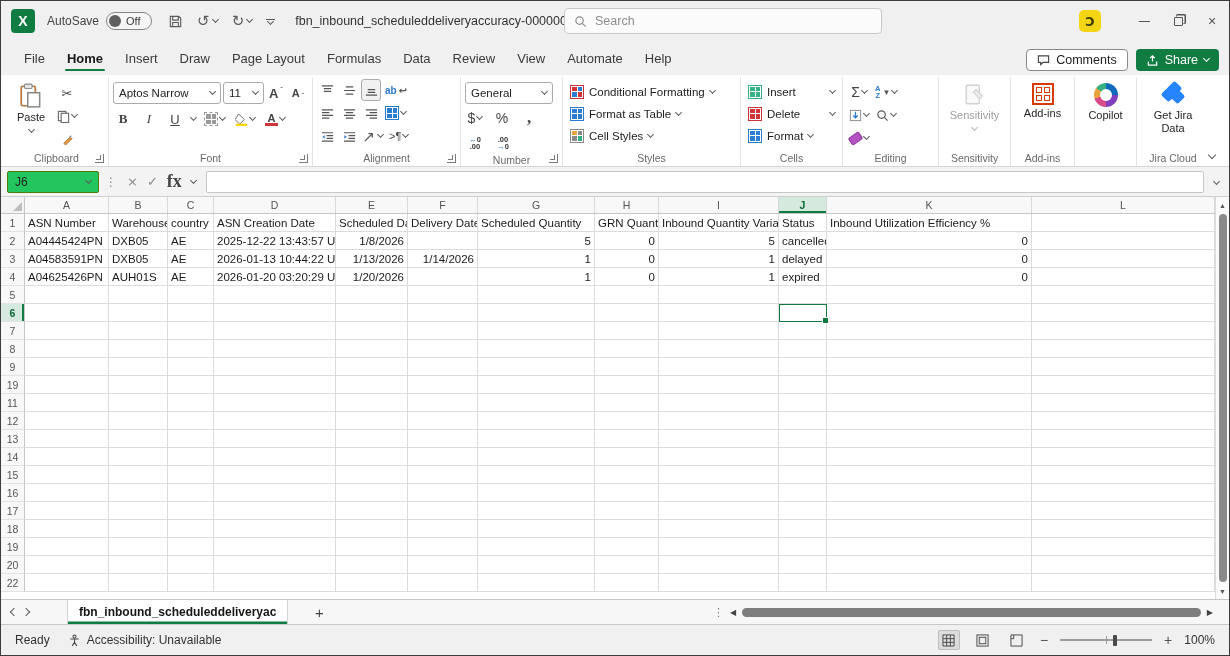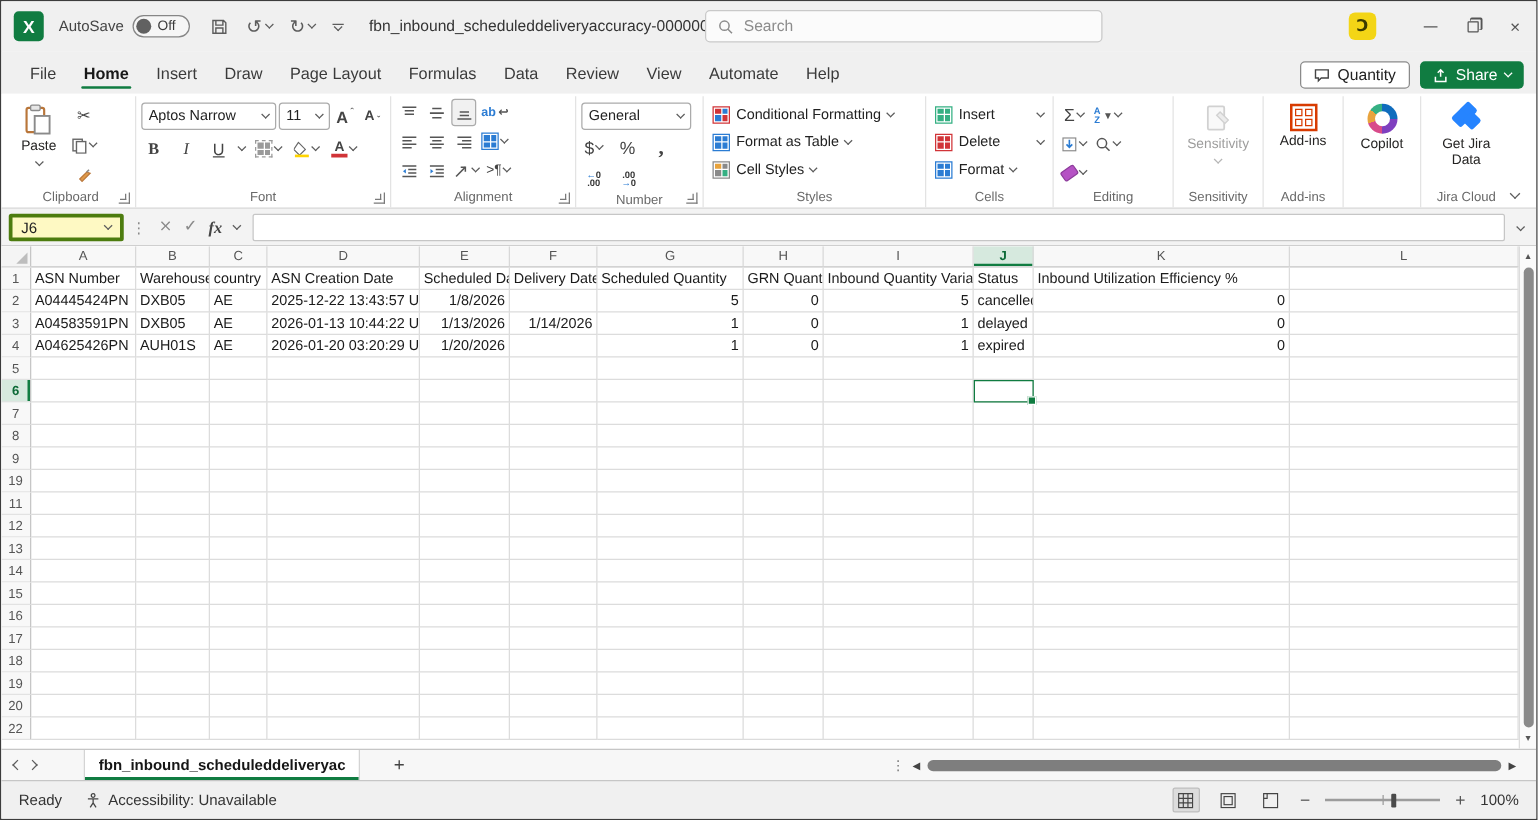--- a/index.html
+++ b/index.html
@@ -78,26 +78,26 @@
   .copilot-ico { width:24px; height:24px; border-radius:50%;
                  background:conic-gradient(#0f6cbd 0 25%, #7f3fbf 25% 50%, #d84b8a 50% 70%, #e8a33d 70% 85%, #35b083 85% 100%); position:relative; }
   .copilot-ico::after { content:""; position:absolute; inset:6px; background:#fff; border-radius:50%; }
   .jira-ico { position:relative; width:24px; height:24px; }
   .jira-ico i { position:absolute; width:11px; height:11px; background:#2684ff; transform:rotate(45deg); border-radius:2px; }
   .eraser { width:13px; height:9px; background:#b552c4; border-radius:2px; transform:rotate(-35deg); border:1px solid #8d3d9b; }
   .collapse-cv { position:absolute; right:14px; bottom:8px; }
   .disabled { opacity:.45; }
   
   .fbar { height:30px; background:#f3f3f3; border-bottom:1px solid #cfcfcf; display:flex; align-items:center; padding:3px 6px; gap:6px; flex:0 0 auto; }
-  .namebox { width:92px; height:22px; background:#fef9c3; border:3px solid #4d7c0f; border-radius:2px;
+  .namebox { width:92px; height:22px; background:#22c55e; border:1px solid #4d7c0f; border-radius:2px;
              display:flex; align-items:center; justify-content:space-between; padding:0 7px; font-size:12px; color:#222; }
   .fdots { color:#8a8a8a; font-size:12px; font-family:"DejaVu Sans",sans-serif; }
   .fbtns { display:flex; align-items:center; gap:9px; color:#8a8a8a; font-size:13px; padding:0 4px;
            font-family:"DejaVu Sans",sans-serif; }
-  .fx { font-family:"Liberation Serif",serif; font-style:italic; font-weight:bold; color:#444; font-size:13px; }
+  .fx { font-family:"Liberation Serif",serif; font-weight:bold; color:#444; font-size:18px; }
   .finput { flex:1; height:22px; background:#fff; border:1px solid #c6c6c6; border-radius:2px; font-size:12px; padding:0 6px;
             display:flex; align-items:center; color:#222; }
   
   .grid-area { flex:1; position:relative; overflow:hidden; background:#fff; display:flex; flex-direction:column; }
   .colhdrs { display:flex; height:17px; flex:0 0 auto; background:#f8f8f8; border-bottom:1px solid #c6c6c6; padding-right:14px; }
   .ch { border-right:1px solid #d8d8d8; font-size:10.5px; color:#555; display:flex; align-items:center; justify-content:center; flex:0 0 auto; }
   .ch.hl { background:#d6e9de; color:#0c6a37; box-shadow:inset 0 -2px 0 #107C41; font-weight:bold; }
   .corner { width:24px; background:#f4f4f4; border-right:1px solid #c6c6c6; position:relative; flex:0 0 auto; }
   .corner::after { content:""; position:absolute; right:2px; bottom:2px; border-left:9px solid transparent; border-bottom:9px solid #bdbdbd; }
   .rowswrap { flex:1; overflow:hidden; padding-right:14px; }
@@ -200,21 +200,21 @@
       <div class="rtab">Review</div>
       <div class="rtab">View</div>
       <div class="rtab">Automate</div>
       <div class="rtab">Help</div>
     </div>
   <div class="tabrow-right">
     <div class="comments-btn">
       <svg class="ic2" viewBox="0 0 14 14">
           <path d="M1.5 2h11v7h-6l-2.5 2.5V9h-2.5z" fill="none" stroke="#444" stroke-width="1.2"></path>
         </svg>
-      <span>Quantity</span>
+      <span>Comments</span>
     </div>
     <div class="share-btn">
       <svg class="ic2" viewBox="0 0 14 14">
           <path d="M7 8V2M4.5 4.5L7 2l2.5 2.5M2.5 8v4h9V8" fill="none" stroke="#fff" stroke-width="1.3"></path>
         </svg>
       <span>Share</span>
       <span class="cv sm"></span>
     </div>
   </div>
 </div>

